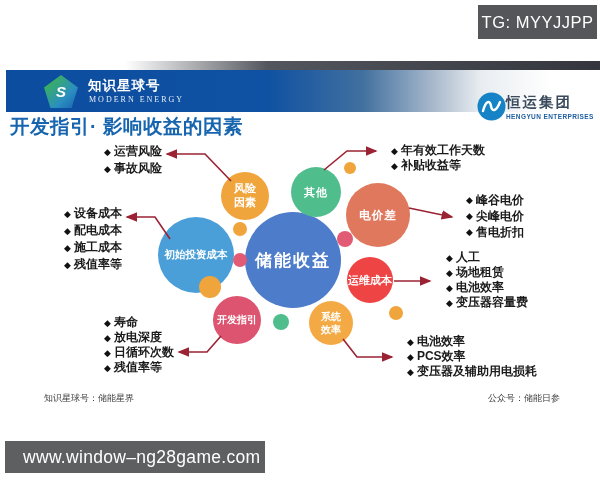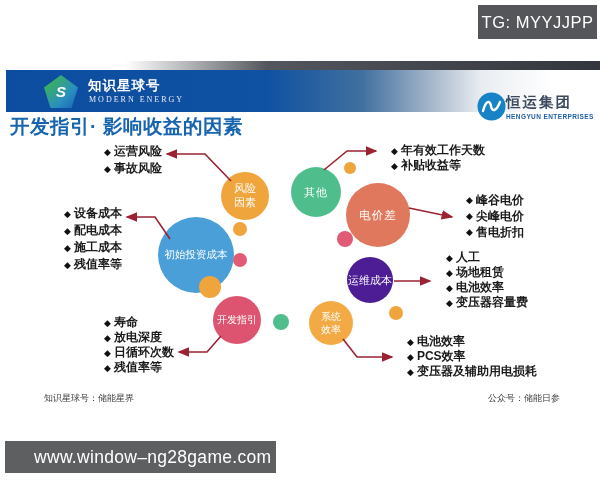--- a/index.html
+++ b/index.html
@@ -3,21 +3,21 @@
 <meta charset="utf-8">
 <style>
   html,body{margin:0;padding:0;background:#fff;}
   #canvas{position:relative;width:600px;height:480px;background:#fff;overflow:hidden;
           font-family:"Liberation Sans","DejaVu Sans",sans-serif;}
 
   
   .tg-badge{position:absolute;left:478px;top:5px;width:119px;height:34px;background:#54565a;
             color:#fff;font-size:16.5px;line-height:34px;text-align:center;letter-spacing:0.5px;}
   .url-bar{position:absolute;left:5px;top:441px;width:242px;height:32px;background:#5e5f60;
-           color:#fff;font-size:17.5px;line-height:32px;padding-left:29px;letter-spacing:0.3px;}
+           color:#fff;font-size:17.5px;line-height:32px;padding-left:18px;letter-spacing:0.3px;}
 
   
   .top-wedge{position:absolute;left:125px;top:61px;right:0;height:11px;
              background:linear-gradient(to right,rgba(80,84,90,0),#53575d 30%,#33373d 100%);}
   .banner{position:absolute;left:6px;top:70px;right:0;height:42px;
           background:linear-gradient(to right,#0c4da0 0%,#0f51a2 44%,#41709f 60%,#a9b9cc 72%,#e9edf1 80%,#ffffff 92%);}
   .logo-star{position:absolute;left:44px;top:75px;width:34px;height:33px;
              clip-path:polygon(50% 0%,100% 38%,81% 100%,19% 100%,0% 38%);
              background:linear-gradient(135deg,#3db54c 10%,#2a8fc0 65%,#1b62b0 100%);
              display:flex;align-items:center;justify-content:center;}
@@ -30,21 +30,21 @@
   .partner-icon{width:29px;height:29px;}
   .partner-names{}
   .partner-cn{color:#3a4a5c;font-weight:bold;font-size:14.5px;letter-spacing:2px;}
   .partner-en{color:#1f5fa0;font-size:6.5px;letter-spacing:0.4px;margin-top:1px;font-weight:bold;}
 
   .page-title{position:absolute;left:10px;top:113px;color:#1765ae;font-weight:bold;
               font-size:19.5px;letter-spacing:0.5px;}
 
   
   .bubble{position:absolute;border-radius:50%;display:flex;align-items:center;justify-content:center;
-          color:#fff;font-weight:normal;text-align:center;white-space:nowrap;}
+          color:#fff;font-weight:bold;text-align:center;white-space:nowrap;}
   .b-center{left:245px;top:212px;width:96px;height:96px;font-size:17px;letter-spacing:2px;}
   .b-initial{left:158px;top:217px;width:76px;height:76px;font-size:10.5px;}
   .b-risk{left:221px;top:172px;width:48px;height:48px;font-size:11px;}
   .b-risk span{width:24px;white-space:normal;line-height:1.25;}
   .b-other{left:291px;top:167px;width:50px;height:50px;font-size:11px;letter-spacing:1px;}
   .b-price{left:346px;top:183px;width:64px;height:64px;font-size:11.5px;letter-spacing:1px;}
   .b-om{left:347px;top:257px;width:46px;height:46px;font-size:11px;}
   .b-battery{left:213px;top:296px;width:48px;height:48px;font-size:10px;}
   .b-efficiency{left:309px;top:301px;width:44px;height:44px;font-size:10px;}
   .b-efficiency span{width:22px;white-space:normal;line-height:1.3;}
@@ -99,30 +99,33 @@
       </svg>
     </div>
     <div class="partner-names">
       <div class="partner-cn">恒运集团</div>
       <div class="partner-en">HENGYUN ENTERPRISES</div>
     </div>
   </div>
 
   <div class="page-title">开发指引· 影响收益的因素</div>
 
+  <div class="bubble b-center" style="background: rgb(76, 124, 202);">
+    <span>储能收益</span>
+  </div>
   <div class="bubble b-risk" style="background: rgb(240, 164, 60);">
     <span>风险因素</span>
   </div>
   <div class="bubble b-other" style="background: rgb(79, 190, 140);">
     <span>其他</span>
   </div>
   <div class="bubble b-price" style="background: rgb(224, 120, 94);">
     <span>电价差</span>
   </div>
-  <div class="bubble b-om" style="background: #4c1d95;">
+  <div class="bubble b-om" style="background: #ef4444;">
     <span>运维成本</span>
   </div>
   <div class="bubble b-initial" style="background: rgb(75, 159, 216);">
     <span>初始投资成本</span>
   </div>
   <div class="bubble b-battery" style="background: rgb(221, 84, 112);">
     <span>开发指引</span>
   </div>
   <div class="bubble b-efficiency" style="background: rgb(244, 170, 68);">
     <span>系统效率</span>

